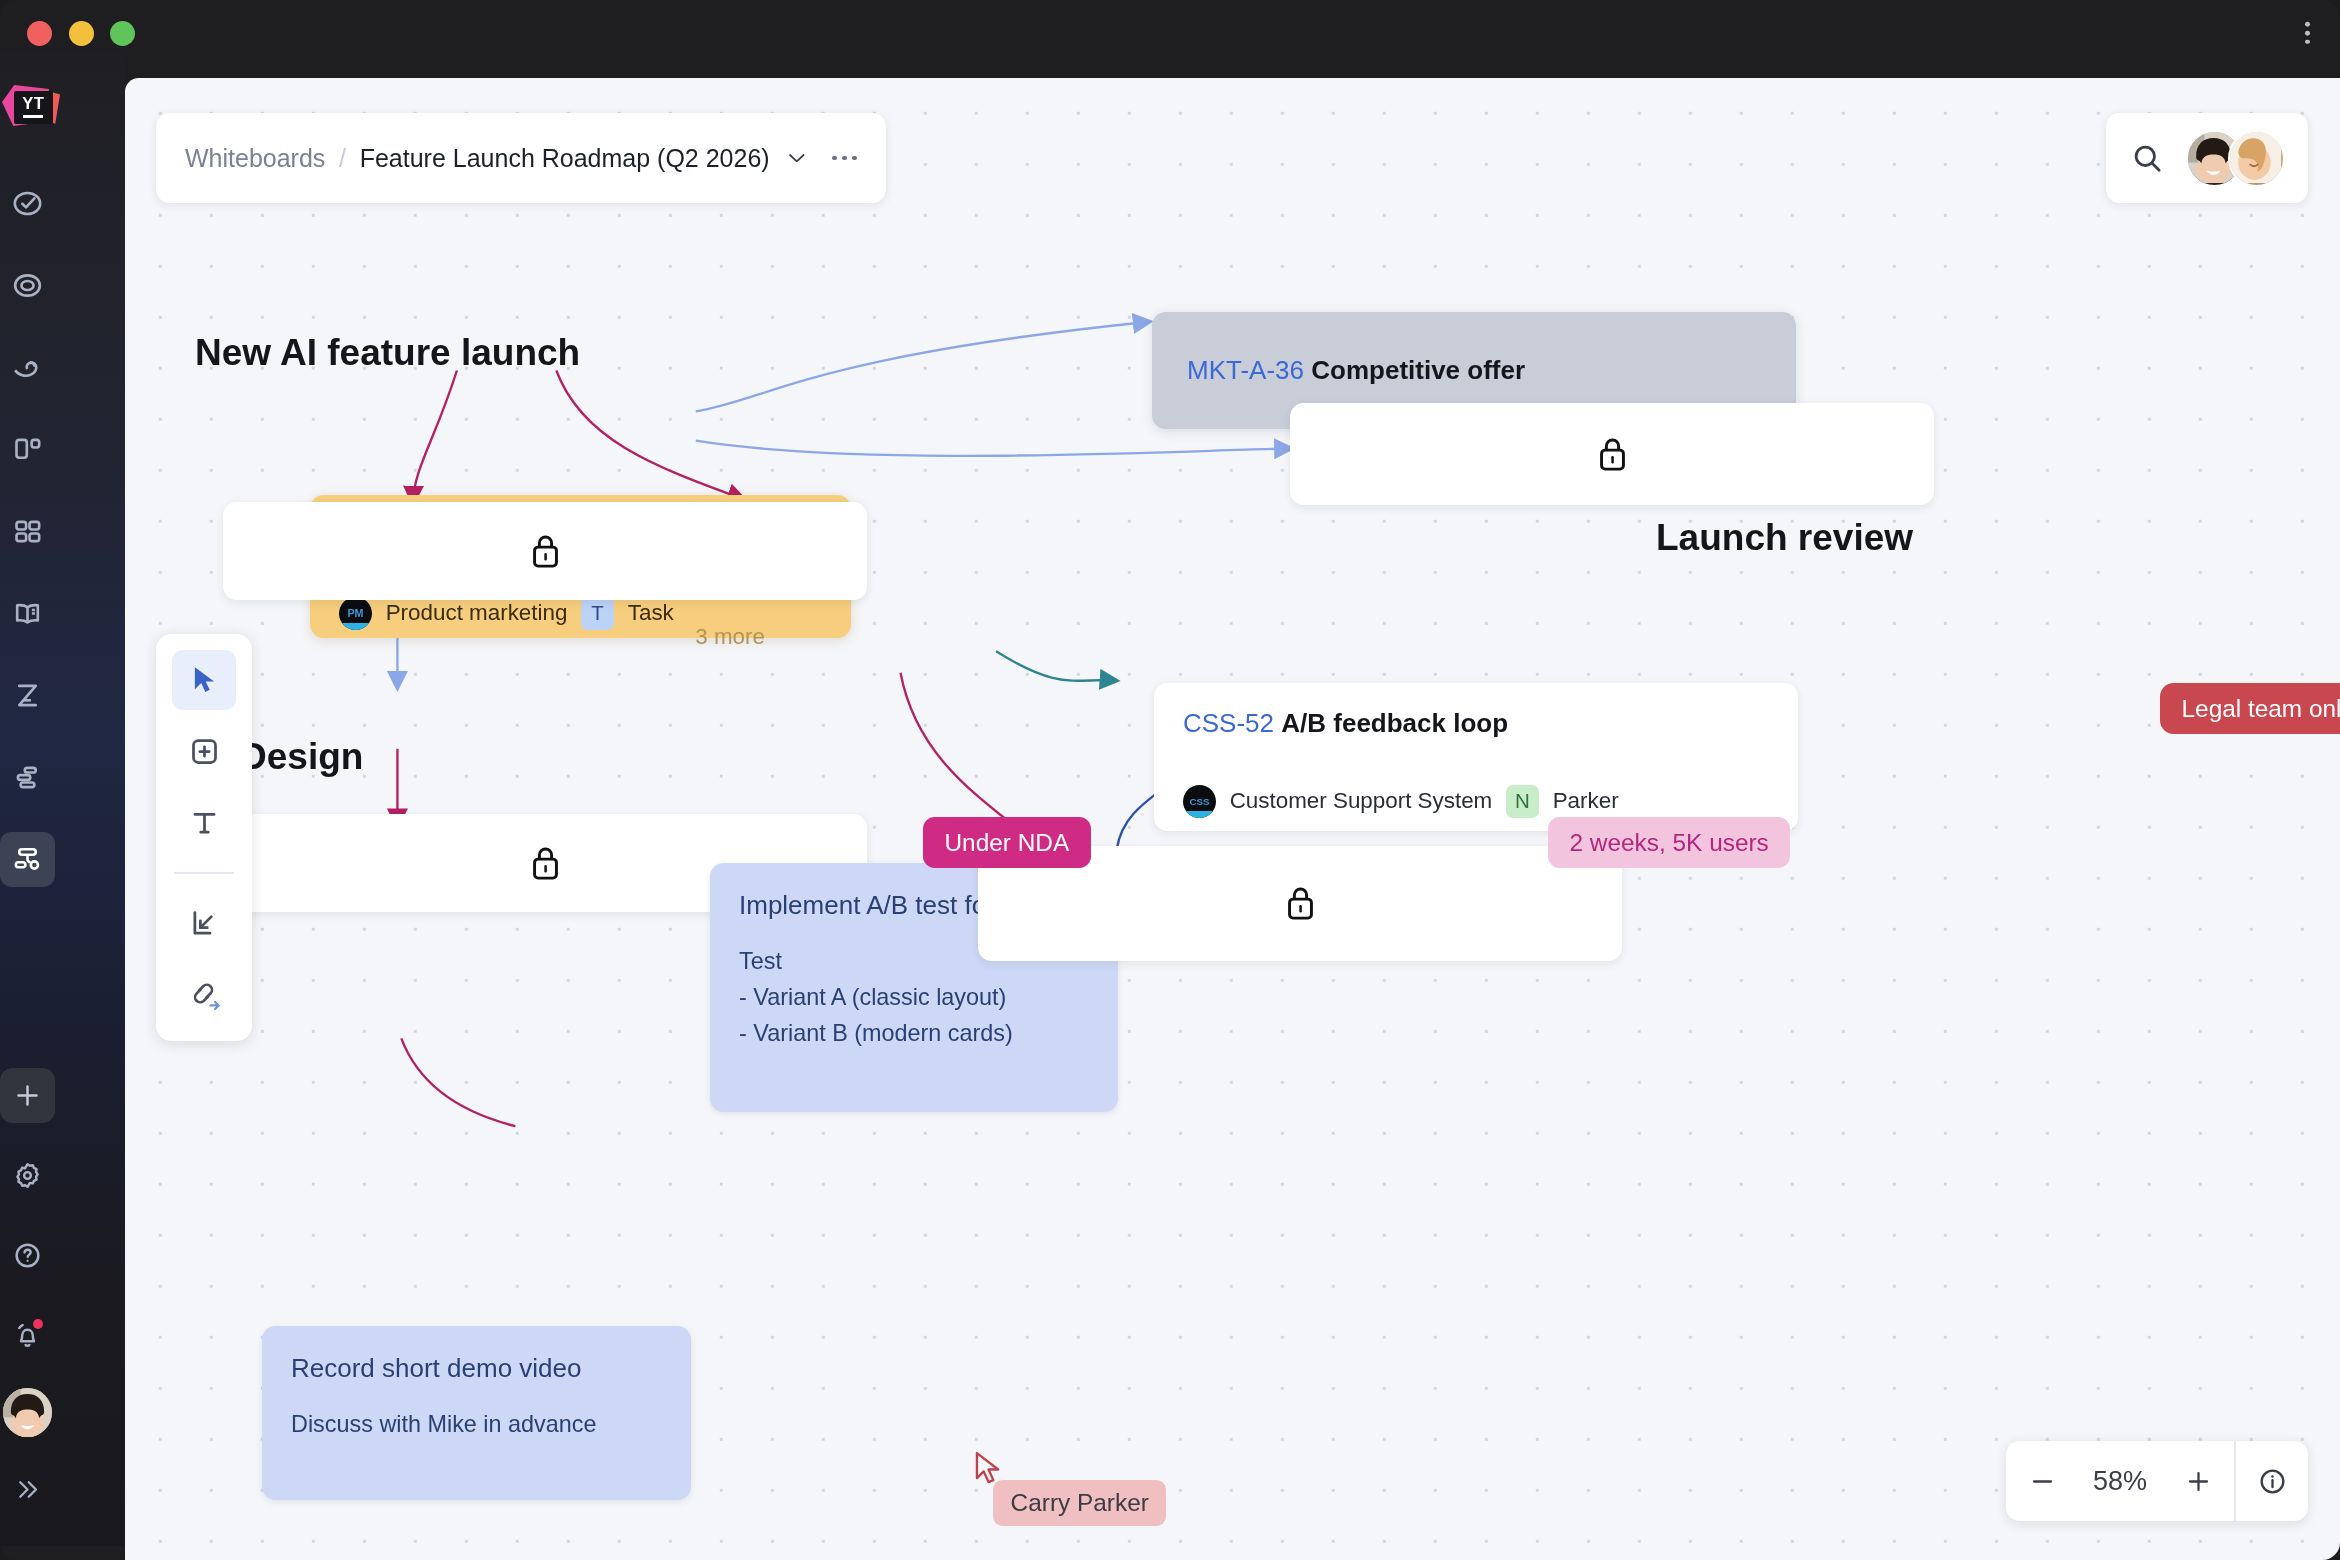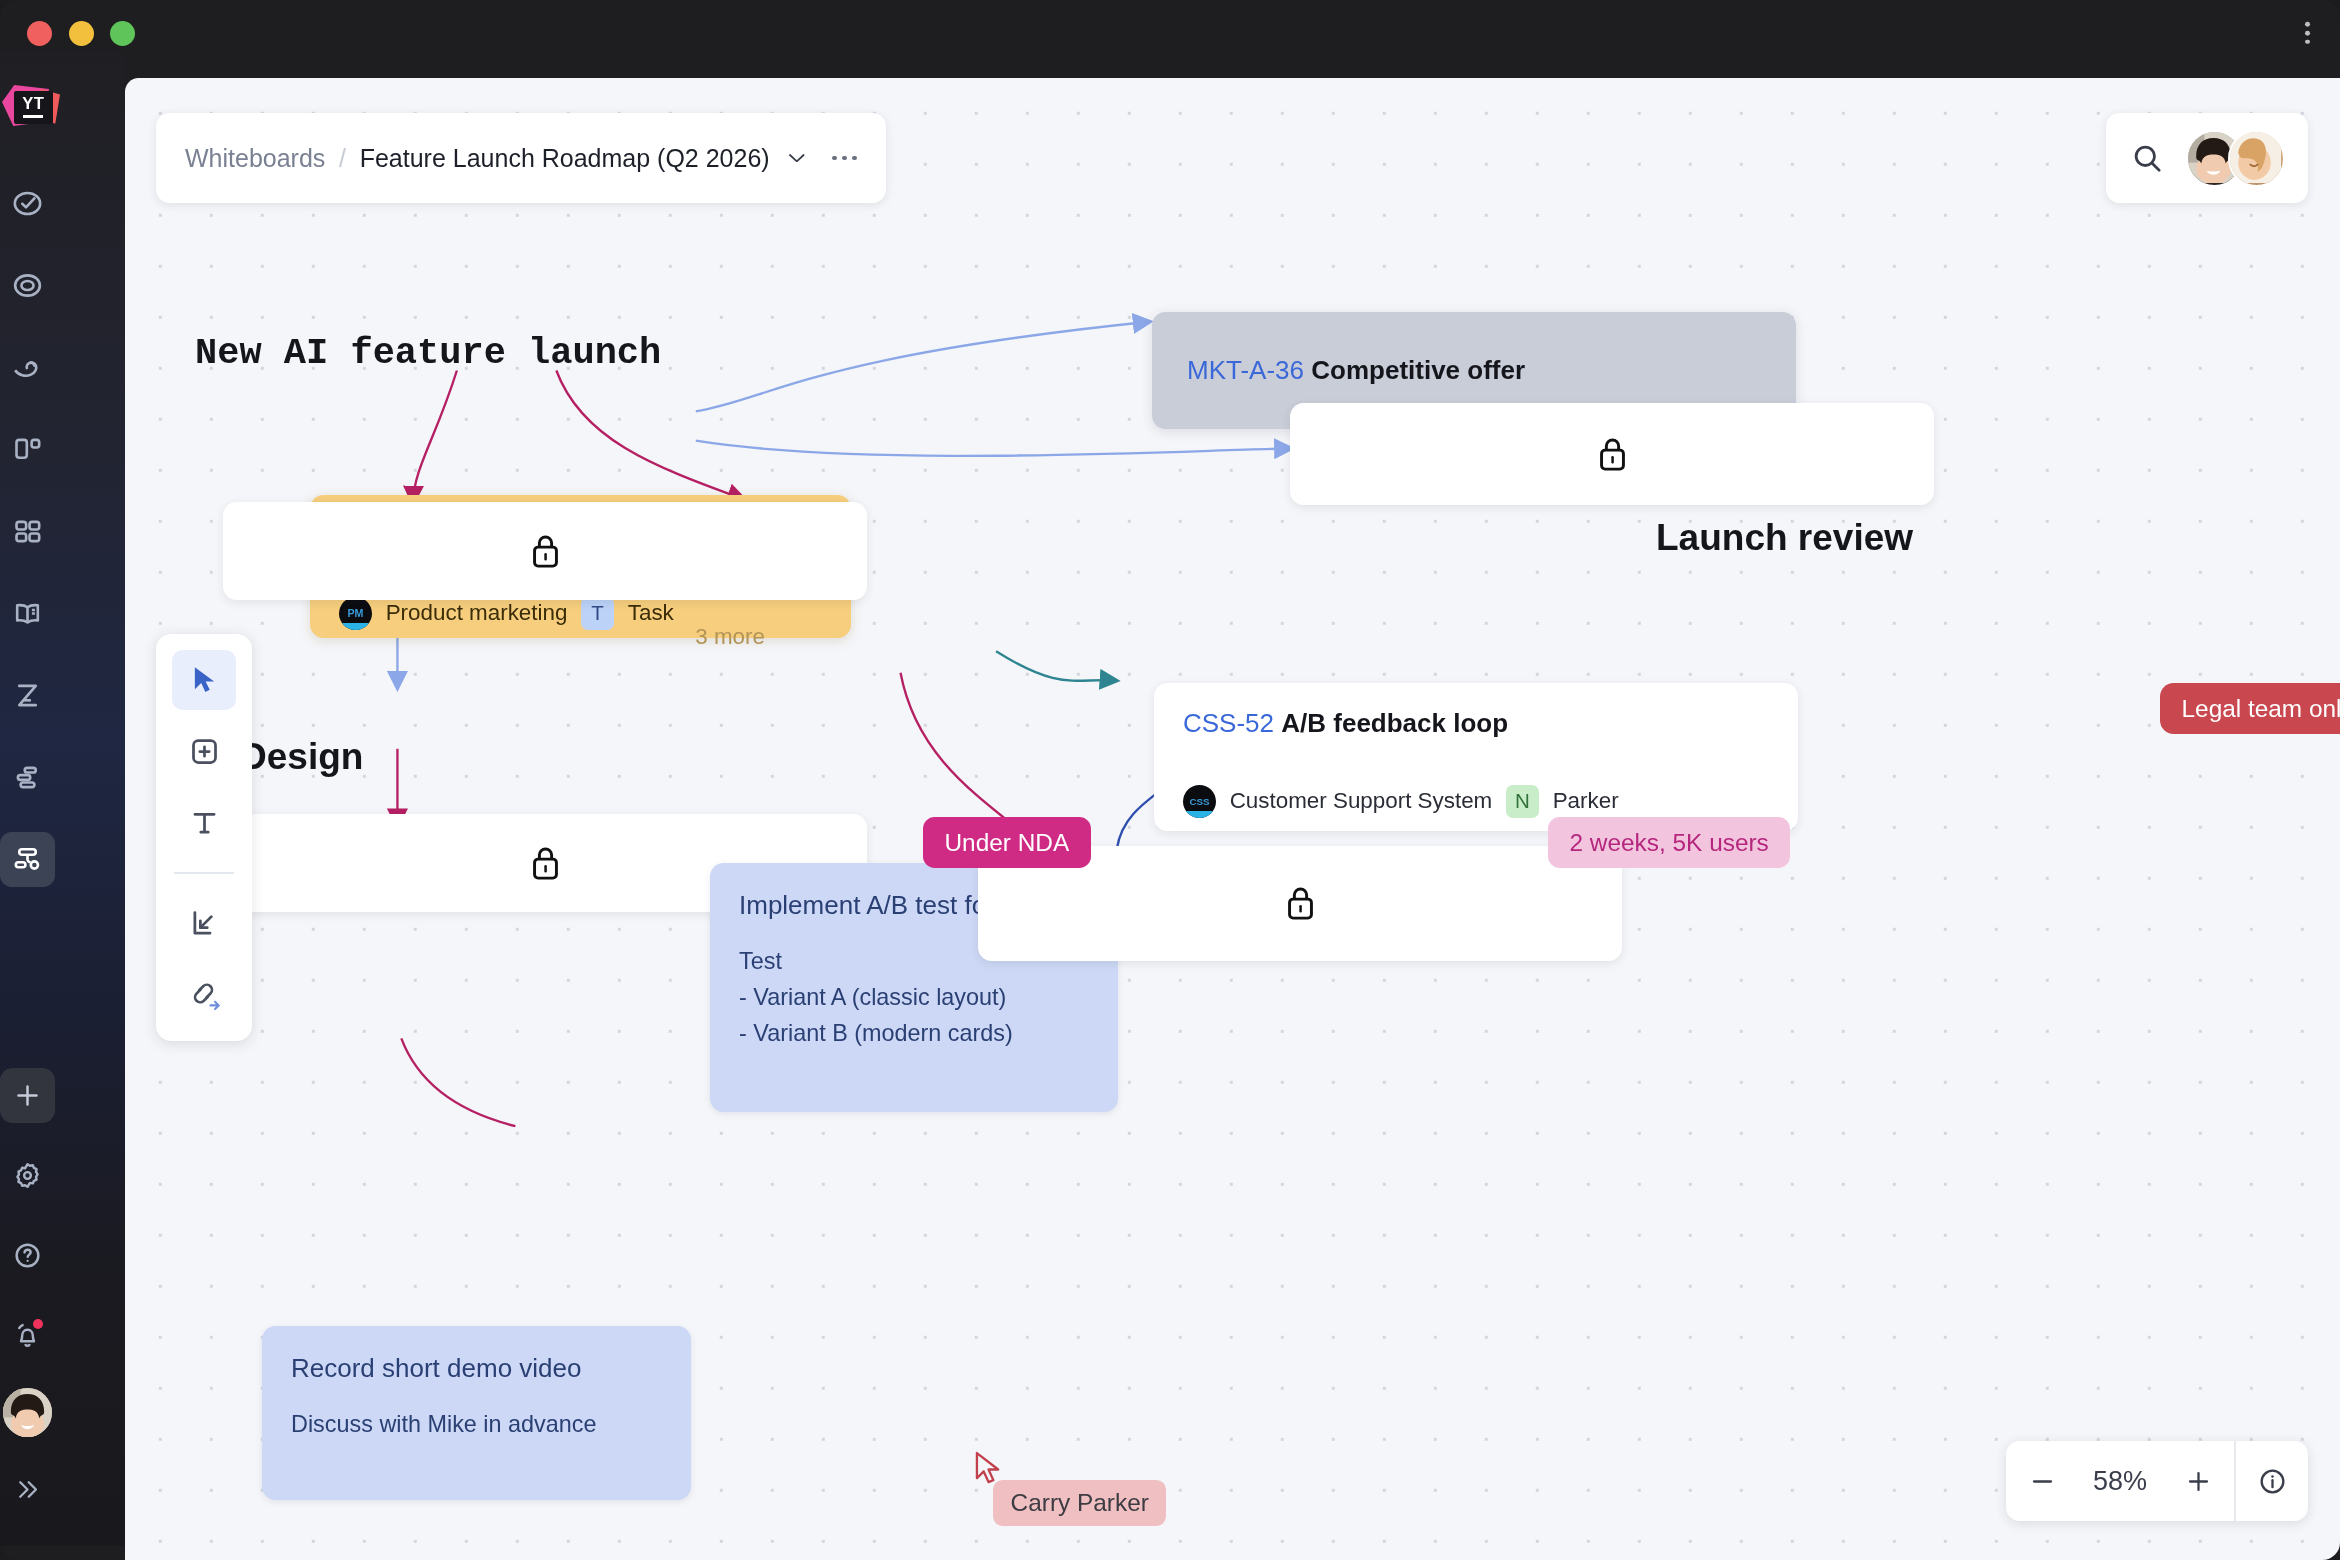--- a/index.html
+++ b/index.html
@@ -429,21 +429,21 @@
           <svg width="51" height="51" viewBox="0 0 50 50">
               <rect width="50" height="50" fill="#f6efe6"></rect>
               <ellipse cx="24" cy="30" rx="16" ry="17" fill="#f2cba6"></ellipse>
               <path d="M8 20c2-12 12-16 20-13 6 2 8 9 7 16-2 10-4 14-8 16 2-8-2-12-8-13-5-1-9 2-11-6z" fill="#d8a364"></path>
               <path d="M20 32c2 2 5 2 7 0" stroke="#a06a3a" stroke-width="2" fill="none" stroke-linecap="round"></path>
             </svg>
         </div>
       </div>
     </div>
 
-    <div class="canvas-heading" style="left:70px; top:254px;font-family:Liberation Mono, monospace;">New AI feature launch</div>
+    <div class="canvas-heading" style="left:70px; top:254px;">New AI feature launch</div>
     <div class="canvas-heading" style="left:115px; top:658px;">Design</div>
     <div class="canvas-heading" style="left:1531px; top:439px;">Launch review</div>
 
     <div id="card-mkt" class="card" style="left:1027px; top:234px; width:644px; height:117px;">
       <div class="issue-title">
         <span class="issue-id">MKT-A-36</span>
         <span class="issue-name">Competitive offer</span>
       </div>
     </div>
 

